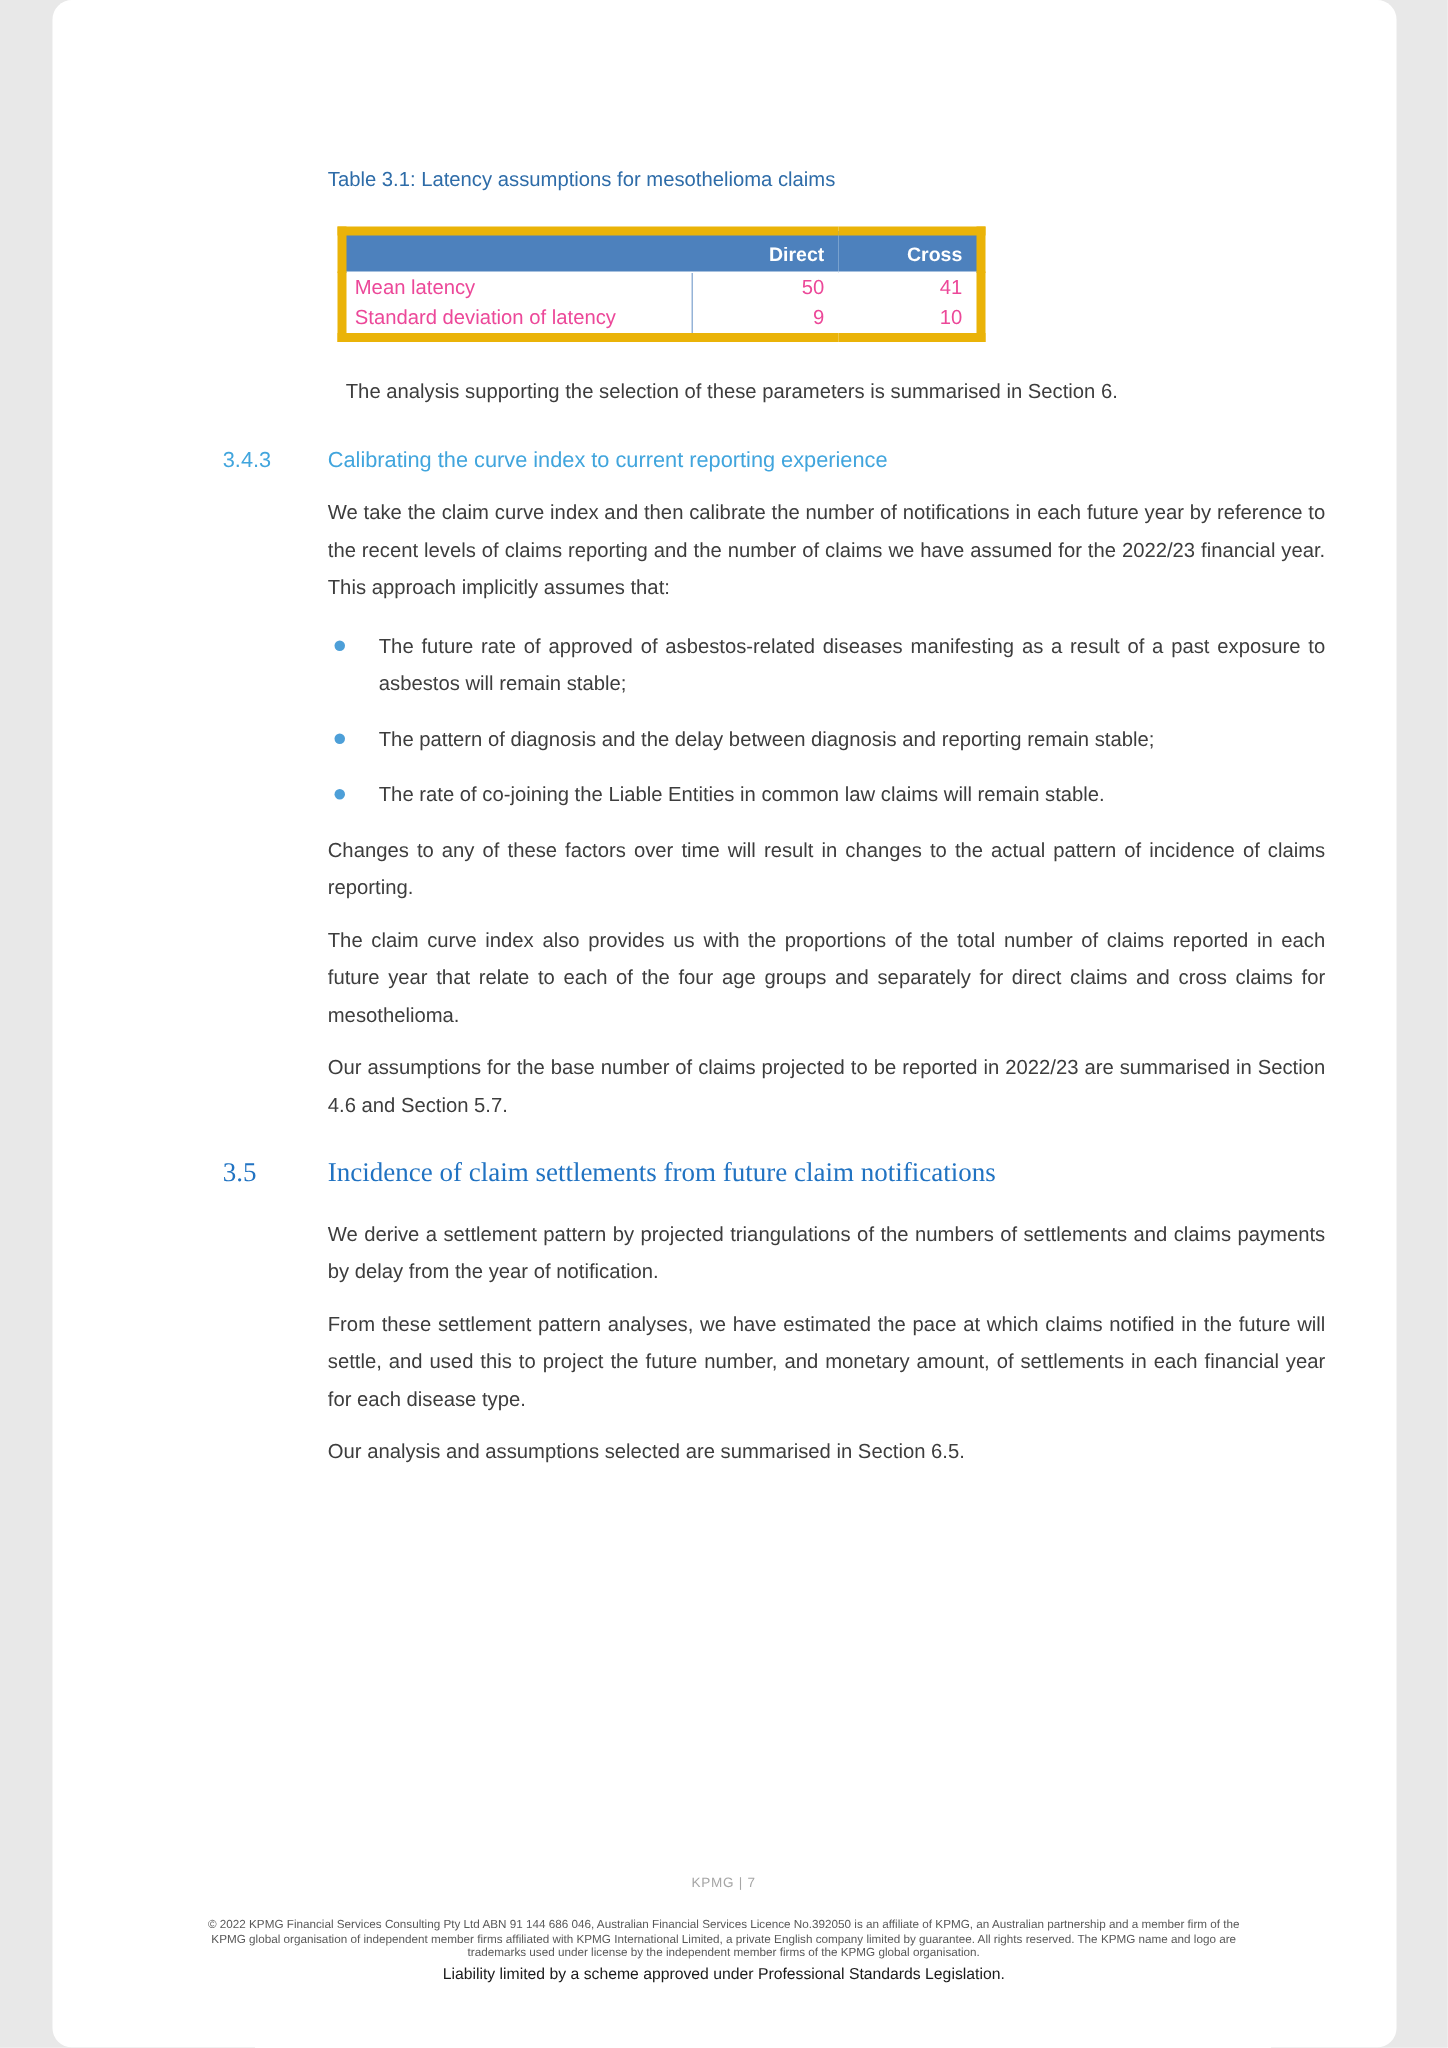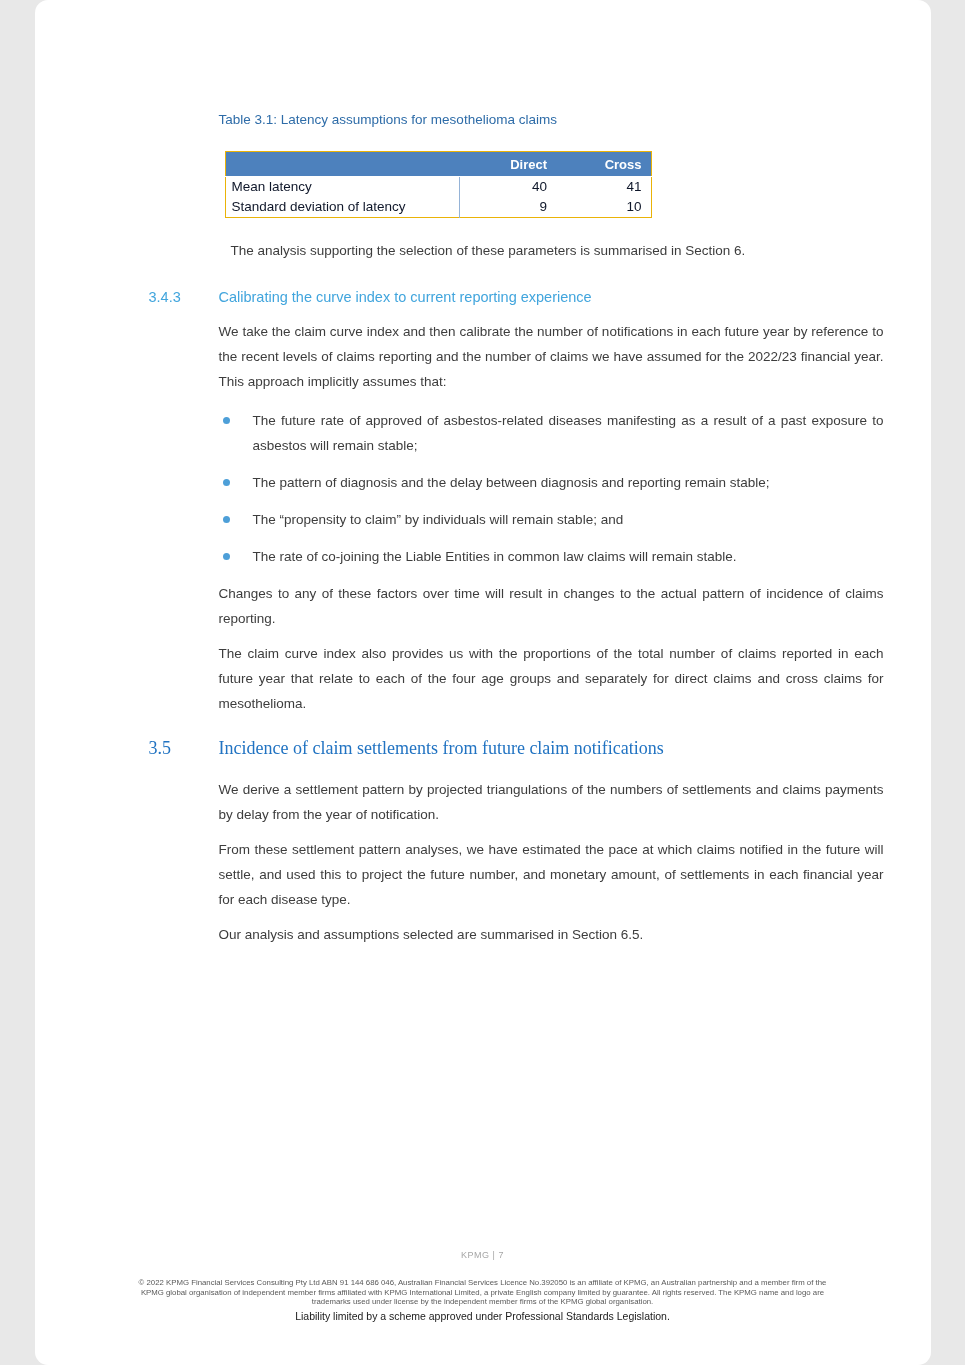--- a/index.html
+++ b/index.html
@@ -25,32 +25,32 @@
   table.data-table {
     border-collapse:collapse;
     margin-left:6px;
     table-layout:fixed;
     width:426px;
     font-size:13.5px;
   }
   table.data-table col.c1 { width:234px; }
   table.data-table col.c2 { width:97px; }
   table.data-table col.c3 { width:95px; }
-  table.data-table { border:1px solid #eab308; }
+  table.data-table { border:6px solid #eab308; }
   table.data-table thead th {
     background:#4d81bd;
     color:#ffffff;
     font-weight:bold;
     font-size:13px;
     text-align:right;
     padding:5px 9px 4px 9px;
     border-bottom:1px solid #ffffff;
   }
   table.data-table tbody td {
-    color:#0f172a;
+    color:#ec4899;
     padding:2px 9px 3px 6px;
     text-align:right;
     white-space:nowrap;
   }
   table.data-table tbody td.row-label {
     text-align:left;
     border-right:1px solid #95b3d7;
   }
   .para {
     font-size:13.5px;
@@ -142,21 +142,21 @@
       <thead>
         <tr>
           <th></th>
           <th>Direct</th>
           <th>Cross</th>
         </tr>
       </thead>
       <tbody>
         <tr>
           <td class="row-label">Mean latency</td>
-          <td>40</td>
+          <td>50</td>
           <td>41</td>
         </tr>
         <tr>
           <td class="row-label">Standard deviation of latency</td>
           <td>9</td>
           <td>10</td>
         </tr>
       </tbody>
     </table>
 
@@ -165,26 +165,26 @@
     <h3 class="subheading">
       <span class="sec-num">3.4.3</span>
       <span>Calibrating the curve index to current reporting experience</span>
     </h3>
 
     <p class="para">We take the claim curve index and then calibrate the number of notifications in each future year by reference to the recent levels of claims reporting and the number of claims we have assumed for the 2022/23 financial year. This approach implicitly assumes that:</p>
 
     <ul class="bullets">
       <li>The future rate of approved of asbestos-related diseases manifesting as a result of a past exposure to asbestos will remain stable;</li>
       <li>The pattern of diagnosis and the delay between diagnosis and reporting remain stable;</li>
-      <li>The “propensity to claim” by individuals will remain stable; and</li>
       <li>The rate of co-joining the Liable Entities in common law claims will remain stable.</li>
     </ul>
 
     <p class="para">Changes to any of these factors over time will result in changes to the actual pattern of incidence of claims reporting.</p>
     <p class="para">The claim curve index also provides us with the proportions of the total number of claims reported in each future year that relate to each of the four age groups and separately for direct claims and cross claims for mesothelioma.</p>
+    <p class="para">Our assumptions for the base number of claims projected to be reported in 2022/23 are summarised in Section 4.6 and Section 5.7.</p>
 
     <h2 class="heading">
       <span class="sec-num">3.5</span>
       <span>Incidence of claim settlements from future claim notifications</span>
     </h2>
 
     <p class="para">We derive a settlement pattern by projected triangulations of the numbers of settlements and claims payments by delay from the year of notification.</p>
     <p class="para">From these settlement pattern analyses, we have estimated the pace at which claims notified in the future will settle, and used this to project the future number, and monetary amount, of settlements in each financial year for each disease type.</p>
     <p class="para">Our analysis and assumptions selected are summarised in Section 6.5.</p>
 

